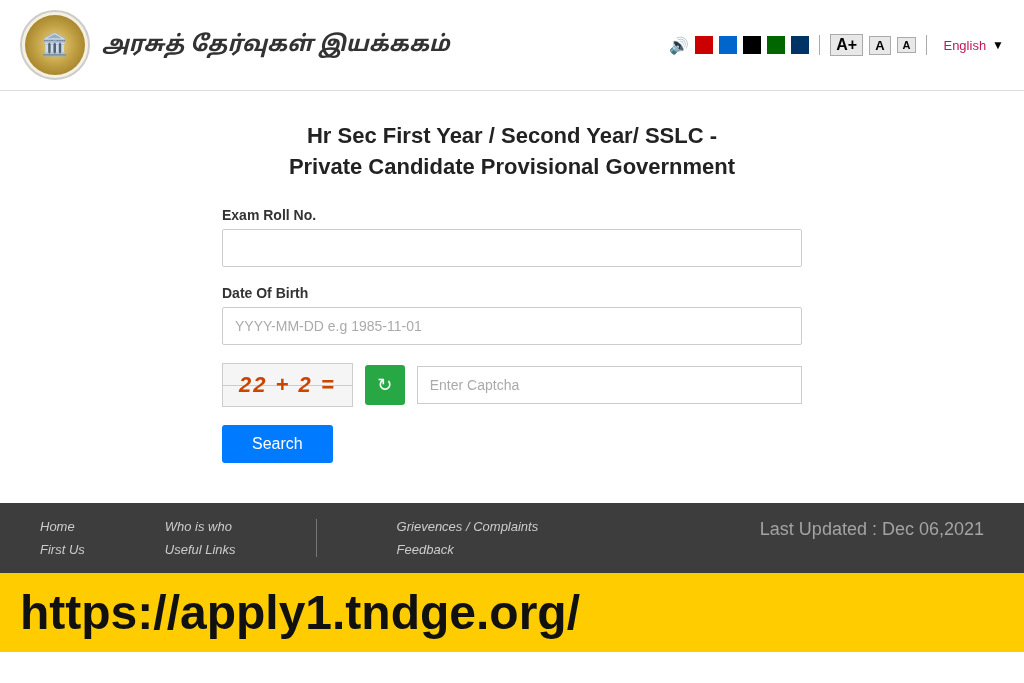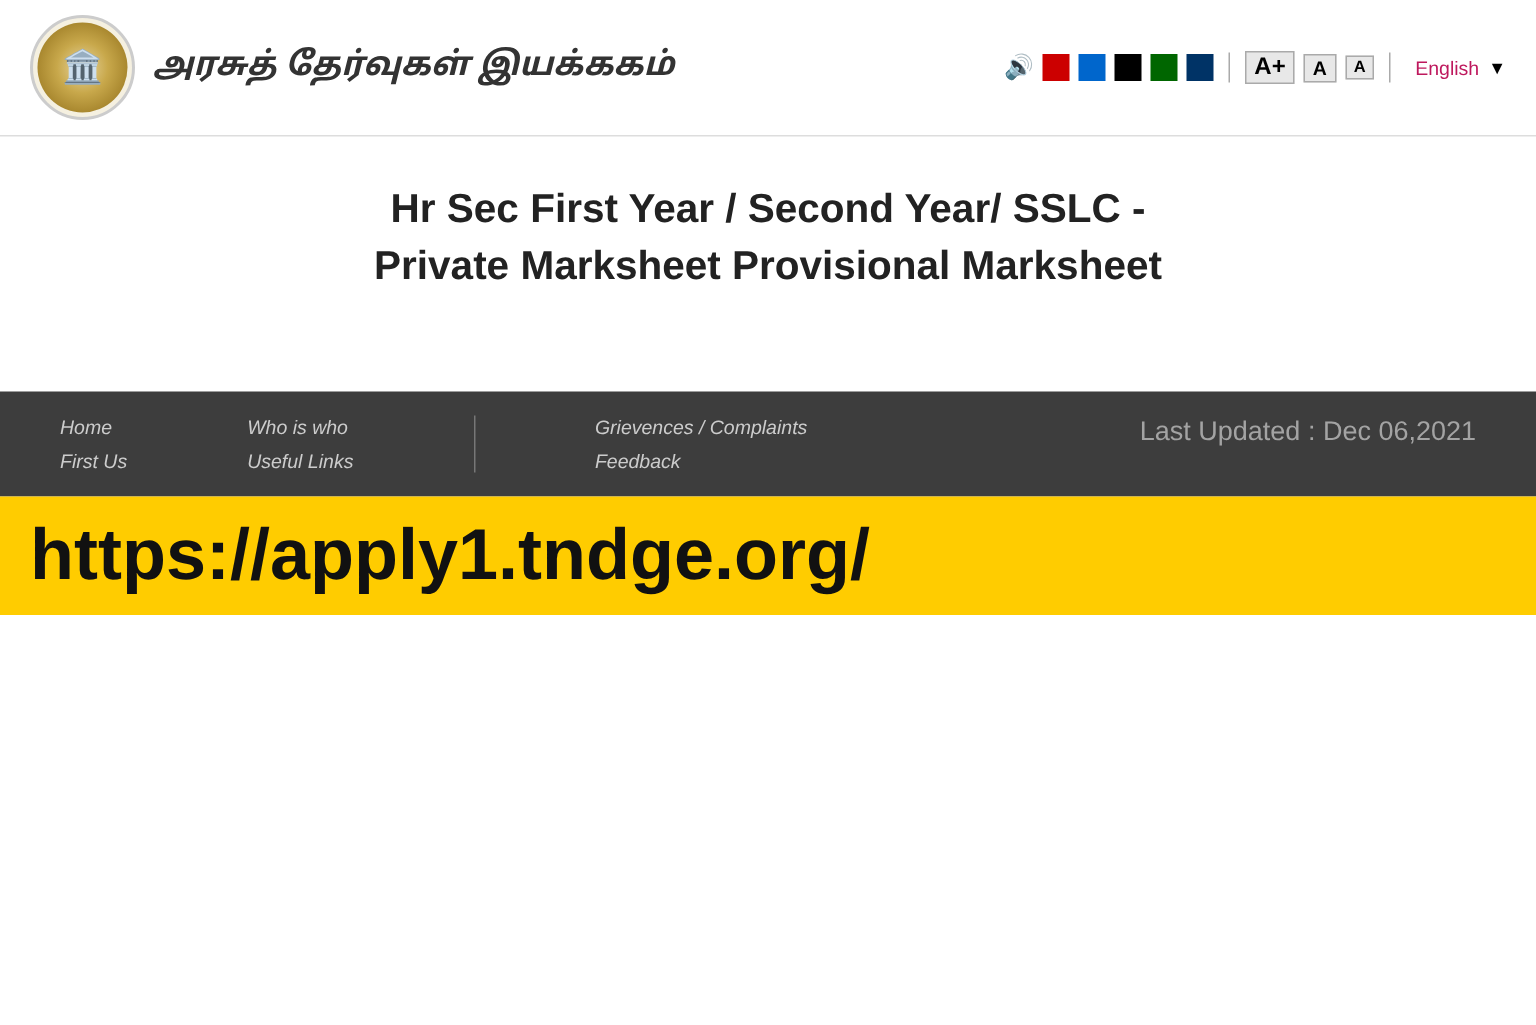--- a/index.html
+++ b/index.html
@@ -96,21 +96,21 @@
     }
 
     
     .main-content {
       padding: 30px 20px 20px;
       display: flex;
       flex-direction: column;
       align-items: center;
     }
     .page-title {
-      font-size: 27px;
+      font-size: 22px;
       font-weight: bold;
       color: #222;
       text-align: center;
       margin-bottom: 24px;
       line-height: 1.4;
     }
 
     .form-container {
       width: 580px;
     }
@@ -271,23 +271,44 @@
     <button class="font-btn font-btn-minus">A</button>
     <span class="divider-v"></span>
     <span class="lang-btn">English</span>
     <span style="cursor:pointer;font-size:12px;">▼</span>
   </div>
 </div>
 
 <div class="main-content">
   <div class="page-title">
     <span>Hr Sec First Year / Second Year/ SSLC -</span><br>
-    <span>Private Marksheet Provisional Marksheet</span>
-  </div>
-
+    <span>Private Candidate Provisional Government</span>
+  </div>
+
+  <div class="form-container">
+    <div class="form-group">
+      <label class="form-label">Exam Roll No.</label>
+      <input class="form-input" type="text" placeholder="" style="">
+    </div>
+
+    <div class="form-group">
+      <label class="form-label">Date Of Birth</label>
+      <input class="form-input" type="text" placeholder="YYYY-MM-DD e.g 1985-11-01" style="">
+    </div>
+
+    <div class="captcha-row">
+      <div class="captcha-image">22 + 2 =</div>
+      <button class="refresh-btn">
+        <span>↻</span>
+      </button>
+      <input class="captcha-input" type="text" placeholder="Enter Captcha" style="">
+    </div>
+
+    <button class="search-btn">Search</button>
+  </div>
 </div>
 
 <div class="footer">
   <div class="footer-nav">
     <div class="footer-col">
       <a class="footer-link">Home</a>
       <a class="footer-link">First Us</a>
     </div>
     <div class="footer-col">
       <a class="footer-link">Who is who</a>

